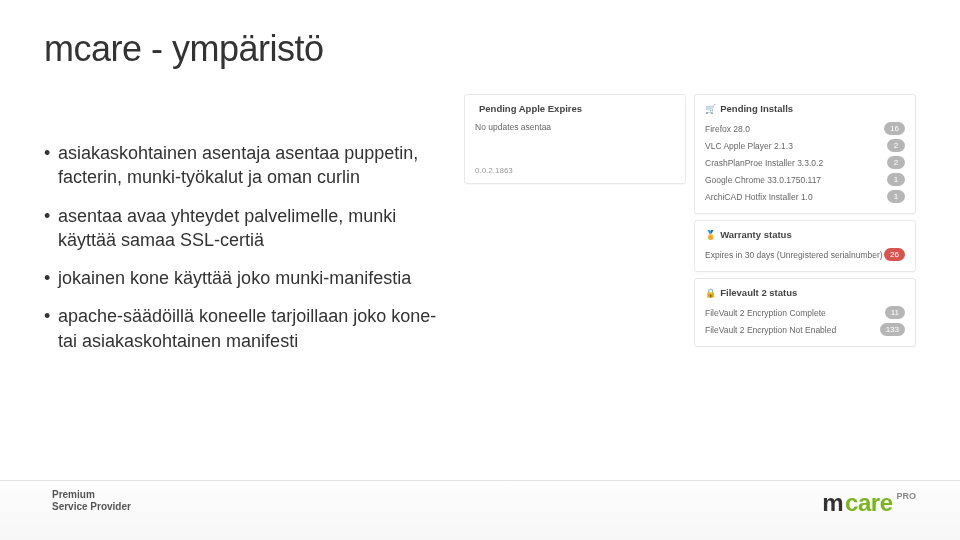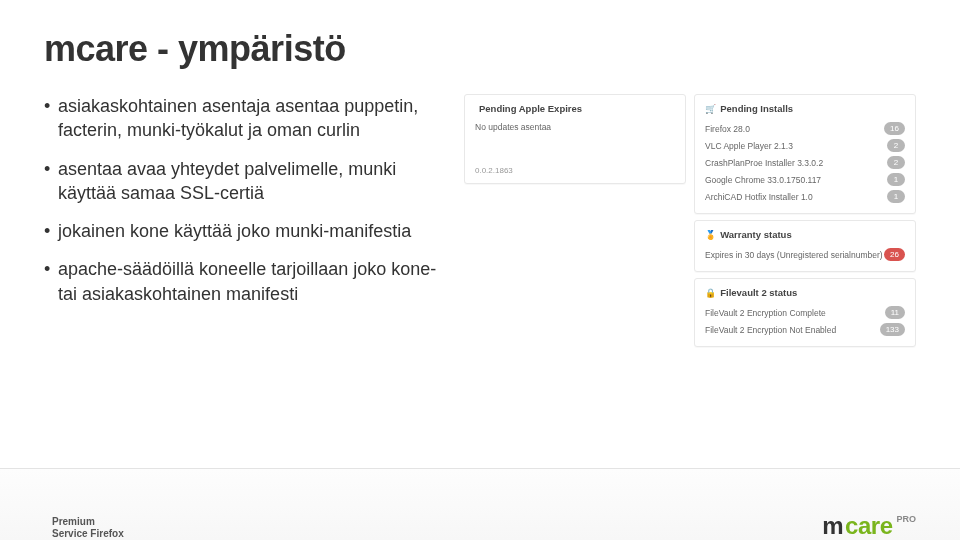--- a/index.html
+++ b/index.html
@@ -1,31 +1,31 @@
 <!DOCTYPE html>
 <html><head>
 <meta charset="utf-8">
 <style>
   * { margin: 0; padding: 0; box-sizing: border-box; }
   body { width: 960px; height: 540px; font-family: "Helvetica Neue", Helvetica, Arial, sans-serif; background: #fff; position: relative; overflow: hidden; }
   .slide { width: 100%; height: 100%; padding: 28px 44px 0 44px; position: relative; }
-  .title { font-size: 36px; font-weight: 700; color: #333; margin-bottom: 24px; letter-spacing: -0.5px; }
+  .title { font-size: 36px; font-weight: 400; color: #333; margin-bottom: 24px; letter-spacing: -0.5px; }
   .content { display: flex; gap: 20px; }
   .bullets { width: 400px; font-size: 18px; font-weight: 300; color: #333; line-height: 1.35; }
-  .bullets ul { list-style: none; }
+  .bullets ul { list-style: none; margin-top: 47px; }
   .bullets li { position: relative; padding-left: 14px; margin-bottom: 14px; }
   .bullets li::before { content: "•"; position: absolute; left: 0; top: 0; }
   .panels { flex: 1; display: flex; gap: 8px; font-size: 9px; color: #555; }
   .col { flex: 1; display: flex; flex-direction: column; gap: 6px; }
   .panel { background: #fff; border: 1px solid #e8e8e8; border-radius: 3px; padding: 8px 10px; box-shadow: 0 1px 1px rgba(0,0,0,0.03); }
   .panel-head { font-weight: 600; color: #444; margin-bottom: 6px; display: flex; align-items: center; gap: 4px; font-size: 9.5px; }
   .row { display: flex; justify-content: space-between; align-items: center; font-size: 8.5px; color: #666; padding: 2px 0; }
   .badge { background: #b6b6b6; color: #fff; border-radius: 8px; padding: 0 6px; font-size: 8px; line-height: 13px; min-width: 18px; text-align: center; }
   .badge.red { background: #d9534f; }
-  .footer { position: absolute; bottom: 0; left: 0; right: 0; height: 72px; border-top: 1px solid #e3e3e3; background: linear-gradient(#fdfdfd,#f7f7f7); display: flex; align-items: flex-end; justify-content: space-between; padding: 0 44px; }
+  .footer { position: absolute; bottom: 0; left: 0; right: 0; height: 60px; border-top: 1px solid #e3e3e3; background: linear-gradient(#fdfdfd,#f7f7f7); display: flex; align-items: flex-start; justify-content: space-between; padding: 8px 44px; }
   .footer-left { display: flex; align-items: center; gap: 8px; color: #555; font-size: 10px; line-height: 1.2; font-weight: 600; }
   .apple { font-size: 22px; color: #444; }
   .footer-right { display: flex; align-items: baseline; gap: 2px; }
   .brand-m { color: #333; font-size: 24px; font-weight: 700; letter-spacing: -0.5px; }
   .brand-care { color: #7ab51d; font-size: 24px; font-weight: 700; letter-spacing: -0.5px; }
   .brand-pro { color: #888; font-size: 9px; font-weight: 700; margin-left: 2px; position: relative; top: -12px; }
   .stub { font-size: 8px; color: #999; margin-top: 32px; }
   .ico { font-size: 9px; }
 </style>
 </head>
@@ -113,21 +113,21 @@
         </div>
       </div>
     </div>
   </div>
 
   <div class="footer">
     <div class="footer-left">
       <span class="apple"></span>
       <div>
         <div>Premium</div>
-        <div>Service Firefox</div>
+        <div>Service Provider</div>
       </div>
     </div>
     <div class="footer-right">
       <span class="brand-m">m</span>
         <span class="brand-care">care</span>
         <span class="brand-pro">PRO</span>
     </div>
   </div>
 </div>
 

